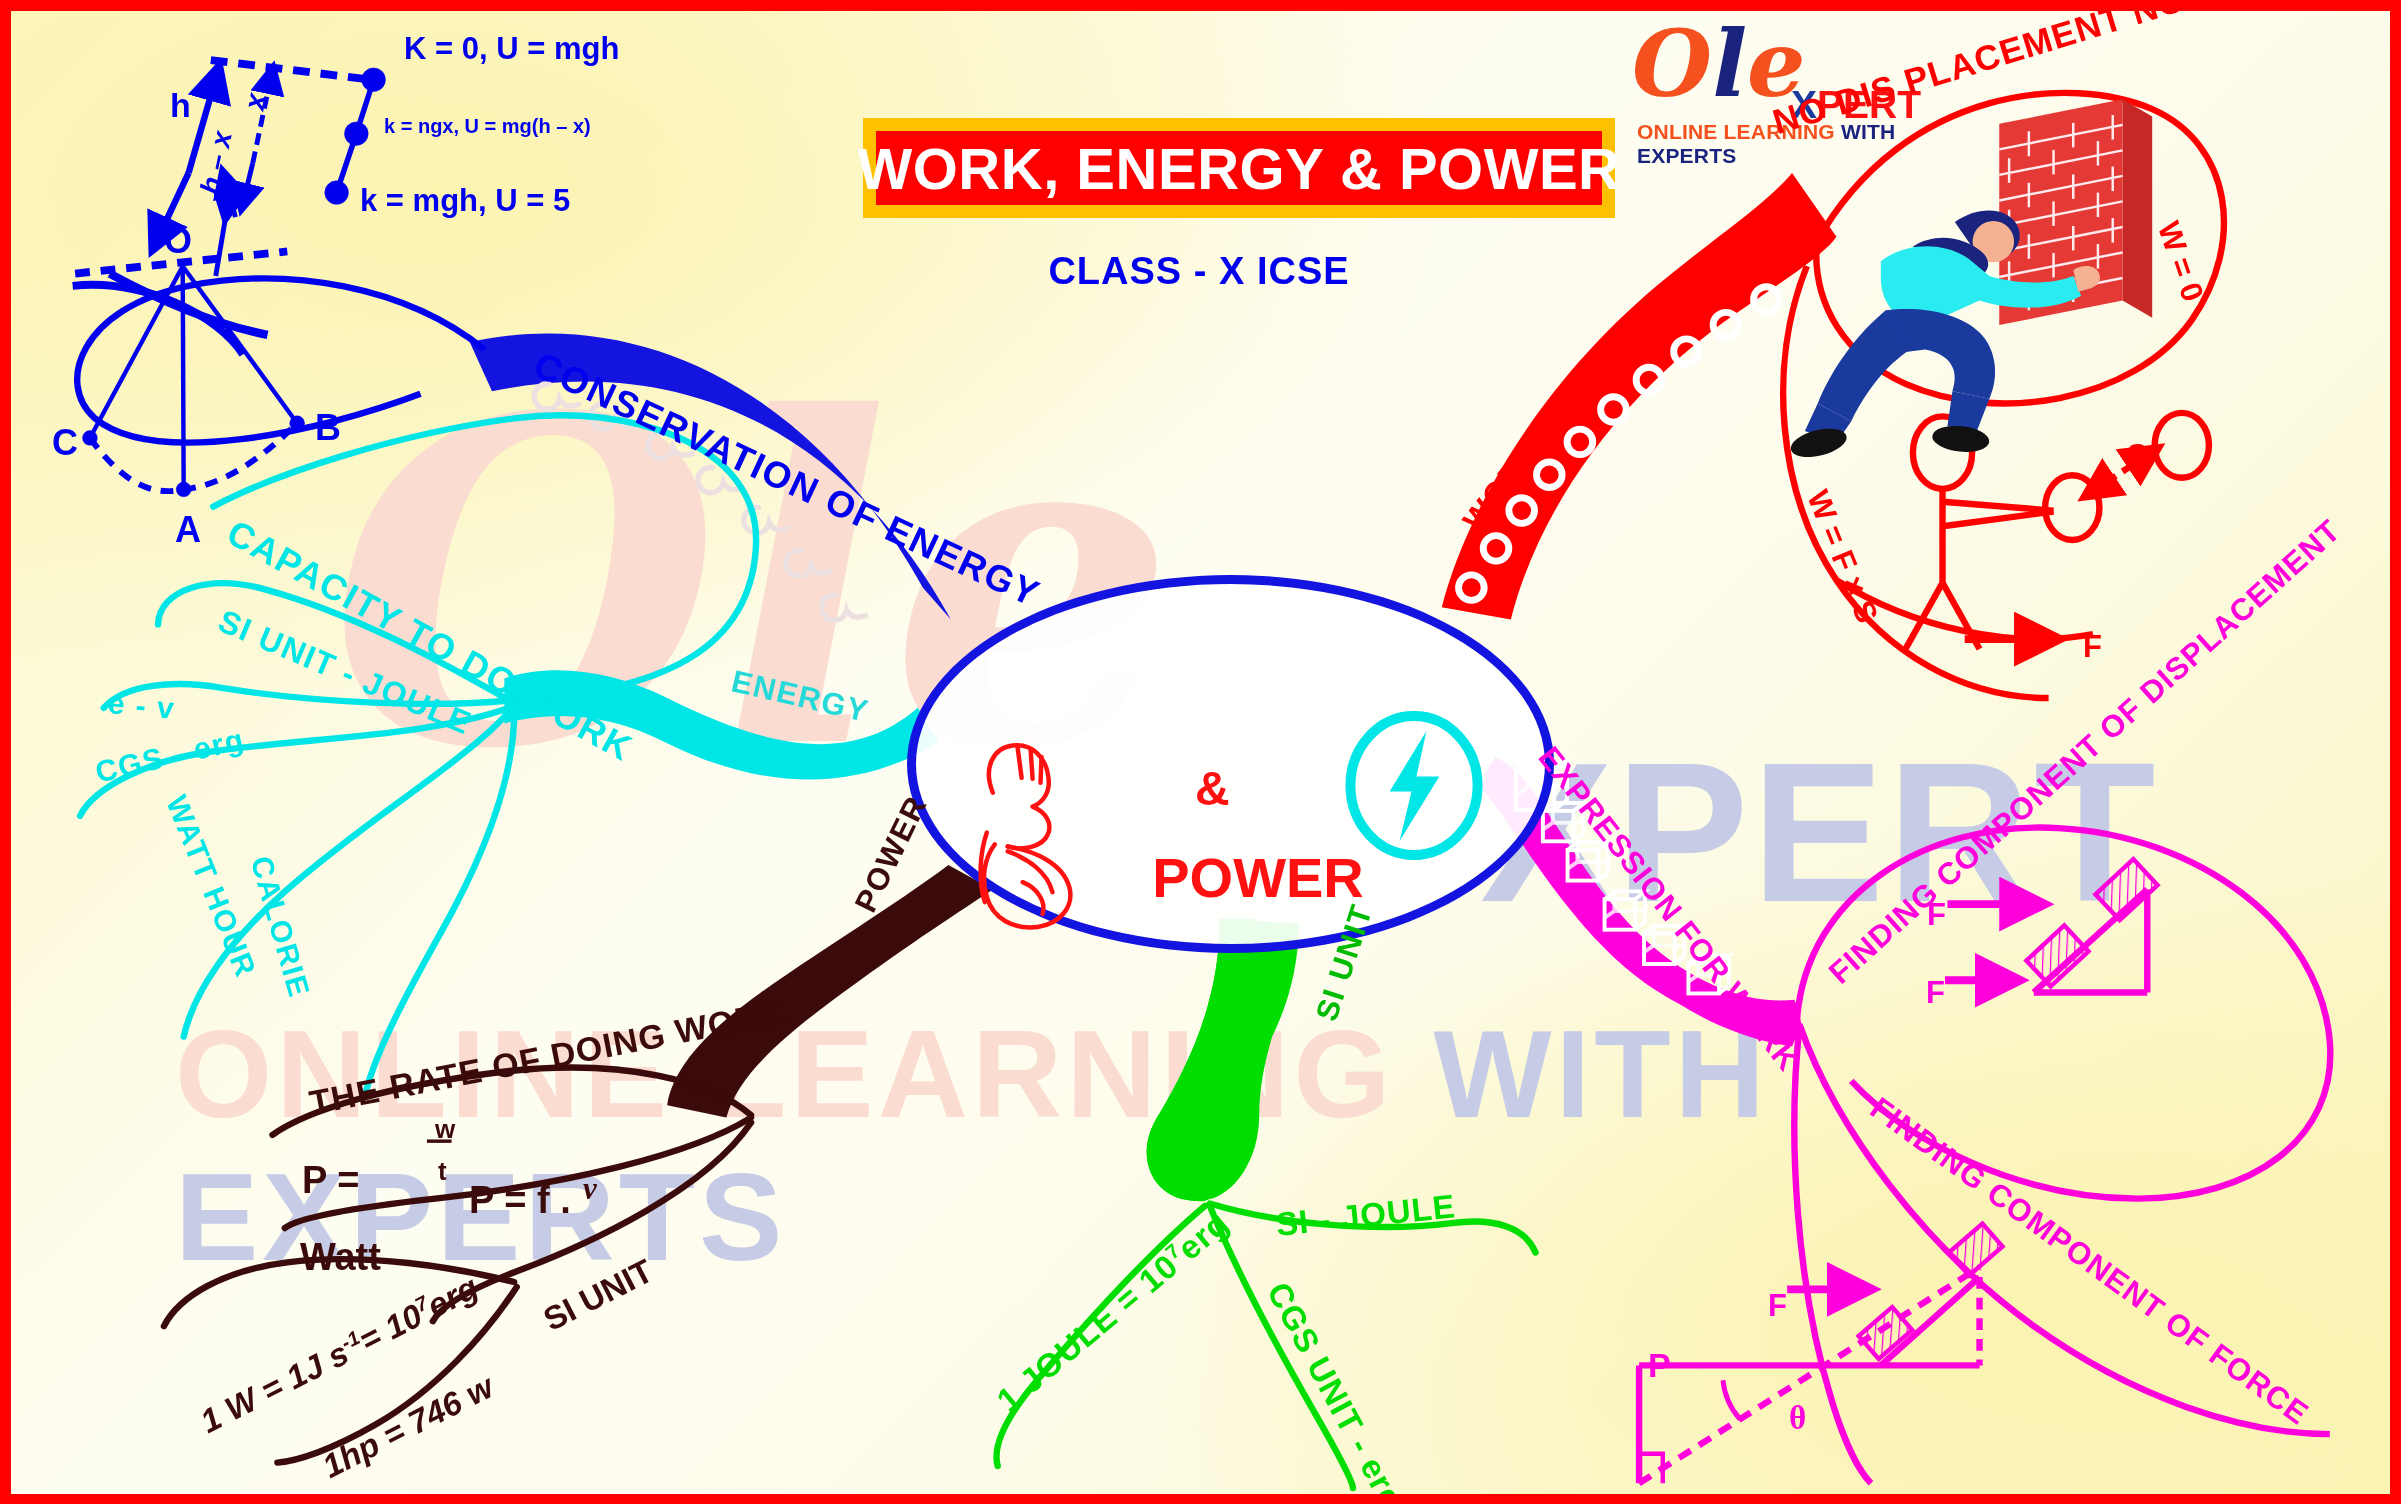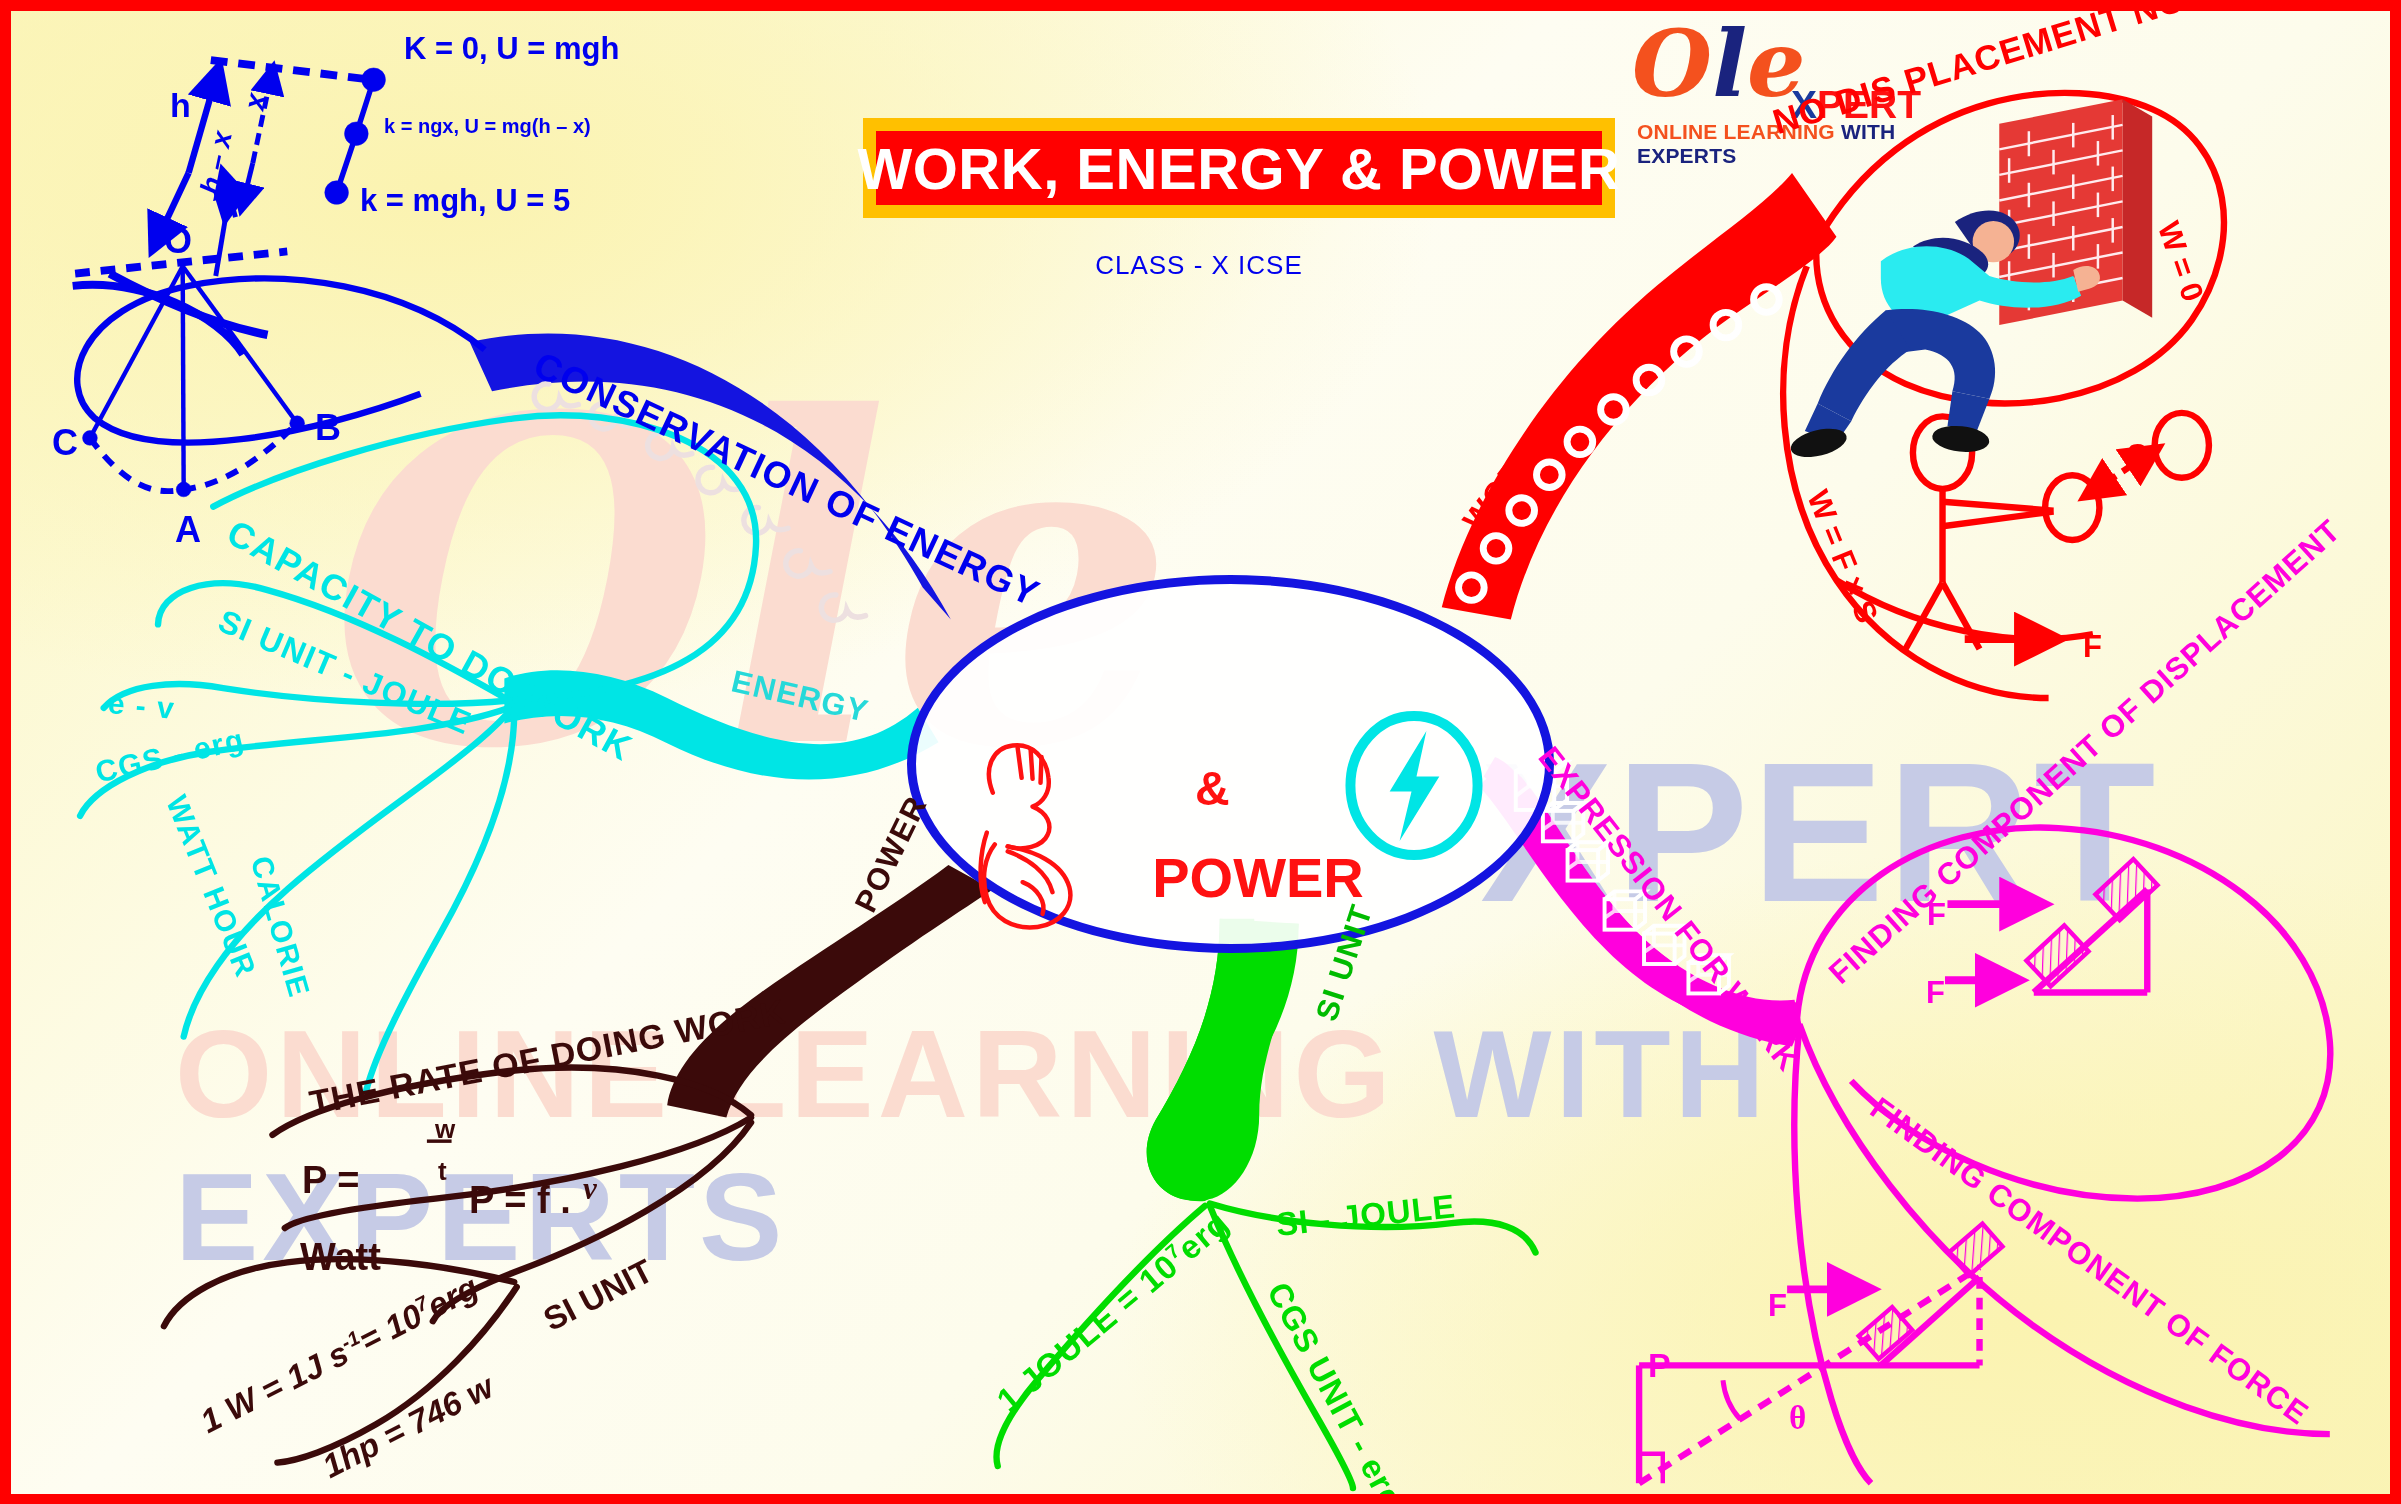--- a/index.html
+++ b/index.html
@@ -46,21 +46,21 @@
   #title-card .inner{
     width:100%;height:100%;background:#FF0000;
     display:flex;align-items:center;justify-content:center;
   }
   #title-text{
     color:#fff;font-size:58px;font-weight:bold;letter-spacing:0.5px;
     font-family:"Liberation Sans", sans-serif;white-space:nowrap;
   }
   #subtitle{
     position:absolute;left:812px;top:239px;width:752px;text-align:center;
-    color:#0000EE;font-size:26px;font-weight:normal;letter-spacing:1px;
+    color:#0000EE;font-size:38px;font-weight:bold;letter-spacing:1px;
   }
 
   
   #logo{position:absolute;left:1621px;top:17.4px;width:279px;height:110px;}
   #logo .ole{
     position:absolute;left:0;top:-10px;
     font-family:"DejaVu Serif", serif;font-style:italic;font-weight:bold;
     font-size:92px;line-height:1;
   }
   #logo .o{color:#F4511E;}

